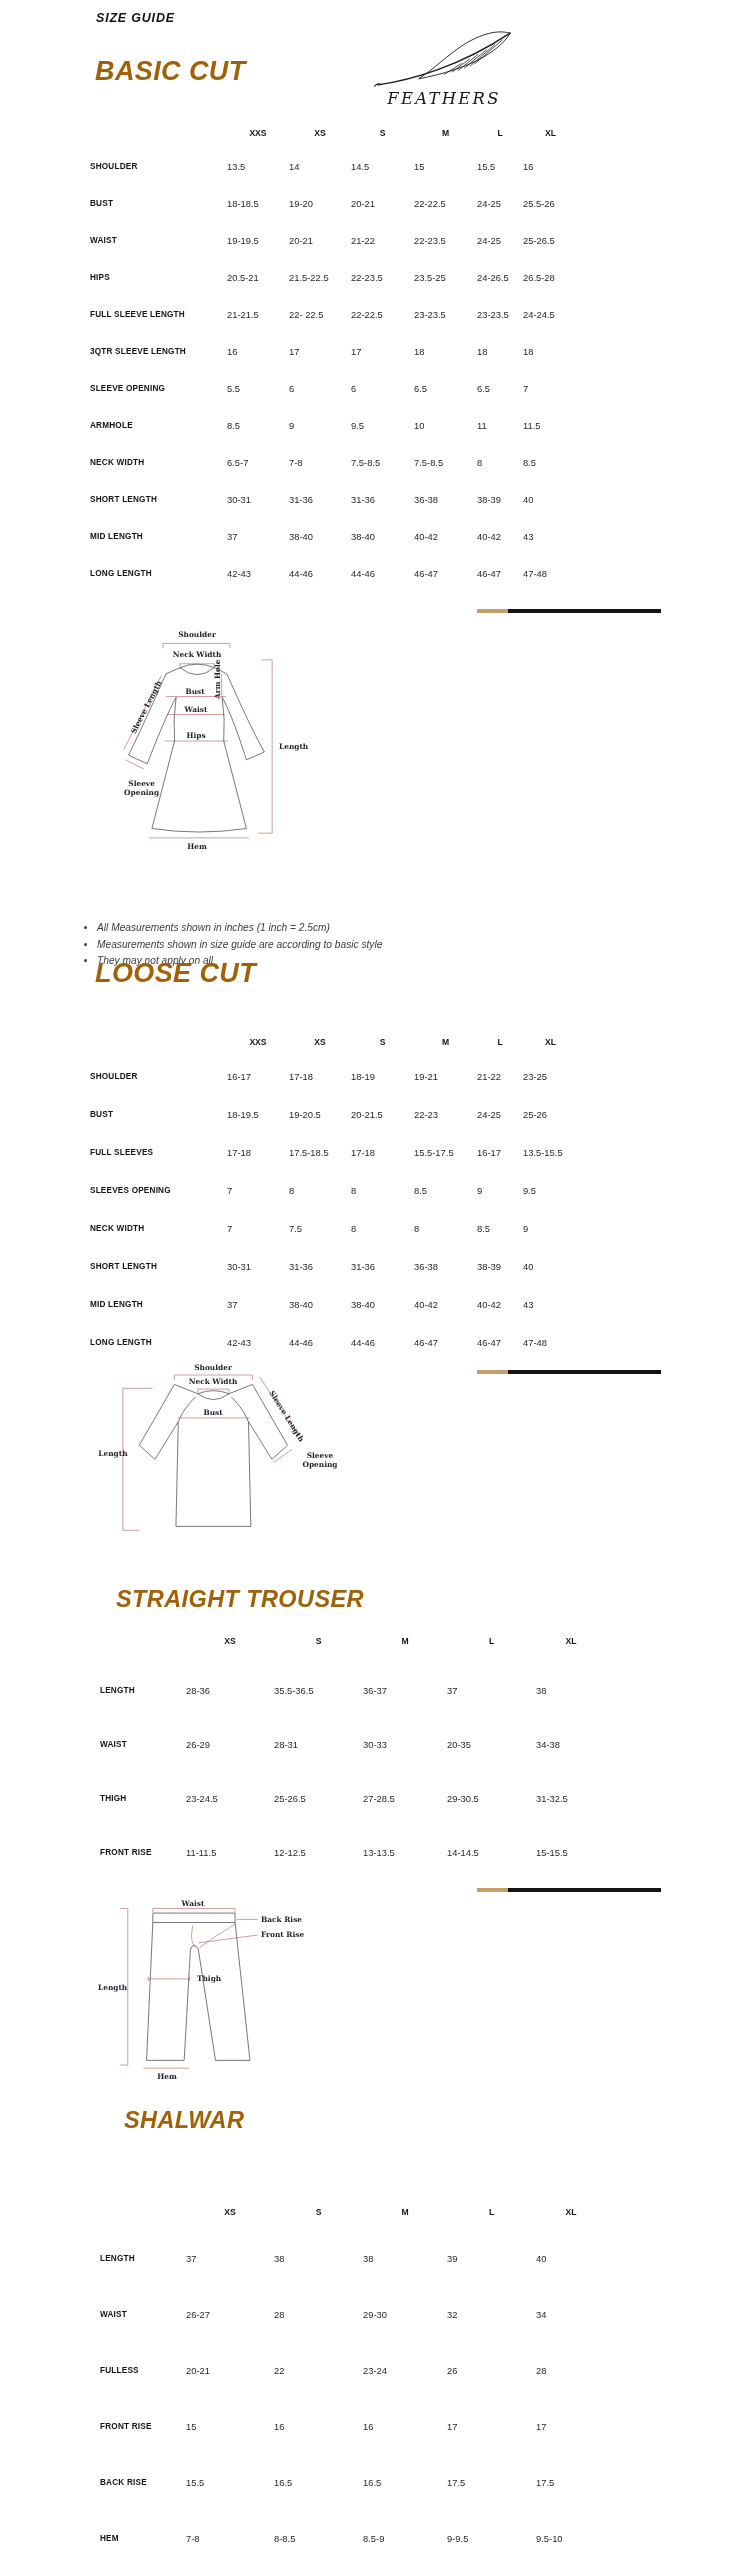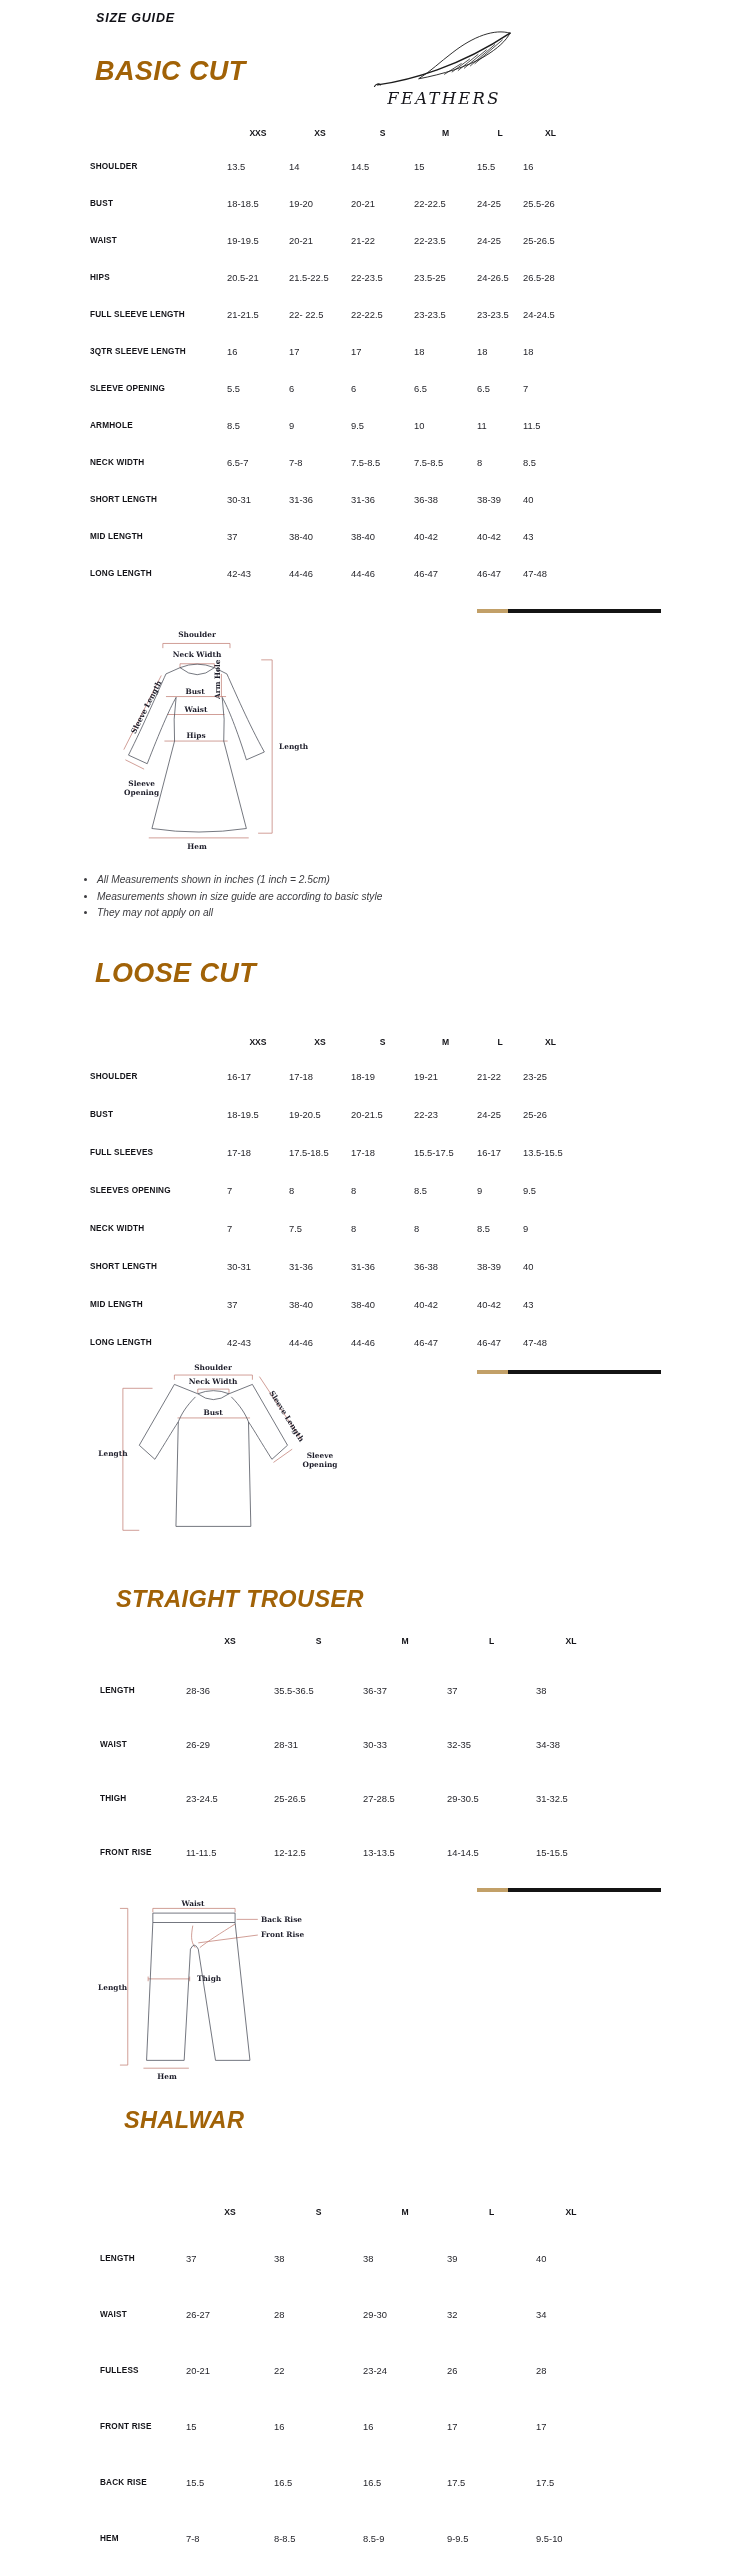--- a/index.html
+++ b/index.html
@@ -27,21 +27,21 @@
   .trous .trow{height:54px;}   .trous .trow.thead{height:44px;}
   .shal  .trow{height:56px;}   .shal  .trow.thead{height:36px;}
   .tlabel{font-size:8.2px;font-weight:700;letter-spacing:0.2px;color:#131318;text-transform:uppercase;}
   .tcell{font-size:9.4px;color:#26262c;text-align:left;}
   .tcol{font-weight:700;font-size:8.6px;color:#131318;text-align:center;}
   
   .scrollbar{left:477px;width:184px;height:3.9px;display:flex;}
   .sb-thumb{width:31px;height:100%;background:#c2a068;}
   .sb-track{flex:1;height:100%;background:#141414;}
   
-  .notes{left:83px;top:874px;width:407px;}
+  .notes{left:83px;top:922px;width:407px;}
   .notes ul{margin:0;padding-left:14px;}
   .notes li{font-size:10.2px;color:#3c3c40;margin:0 0 5.5px 0;}
   
   .diagram{position:absolute;}
   .diagram svg{position:absolute;left:0;top:0;}
   .dlab{position:absolute;font-family:"DejaVu Serif", serif;font-weight:bold;
     font-size:7.4px;color:#1d1d2a;white-space:nowrap;}
   .dlab.c{transform:translateX(-50%);}
   .dlab.two{white-space:normal;text-align:center;line-height:8.6px;}
   .rot{transform-origin:0 0;}
@@ -391,21 +391,21 @@
       <div class="tcell">35.5-36.5</div>
       <div class="tcell">36-37</div>
       <div class="tcell">37</div>
       <div class="tcell">38</div>
     </div>
     <div class="trow">
       <div class="tlabel">WAIST</div>
       <div class="tcell">26-29</div>
       <div class="tcell">28-31</div>
       <div class="tcell">30-33</div>
-      <div class="tcell">32-35</div>
+      <div class="tcell">20-35</div>
       <div class="tcell">34-38</div>
     </div>
     <div class="trow">
       <div class="tlabel">THIGH</div>
       <div class="tcell">23-24.5</div>
       <div class="tcell">25-26.5</div>
       <div class="tcell">27-28.5</div>
       <div class="tcell">29-30.5</div>
       <div class="tcell">31-32.5</div>
     </div>

